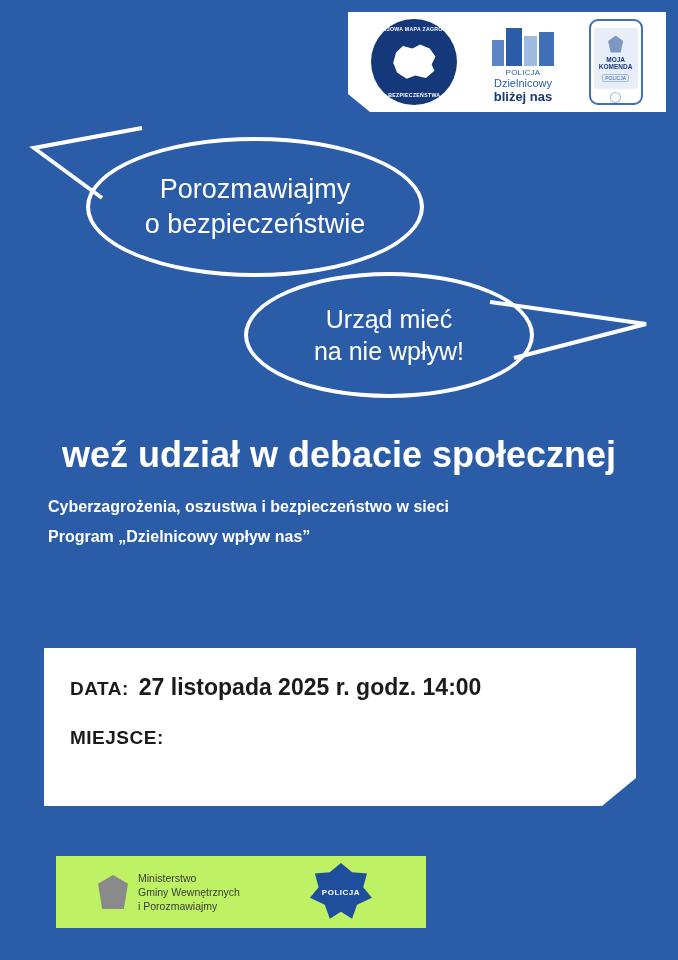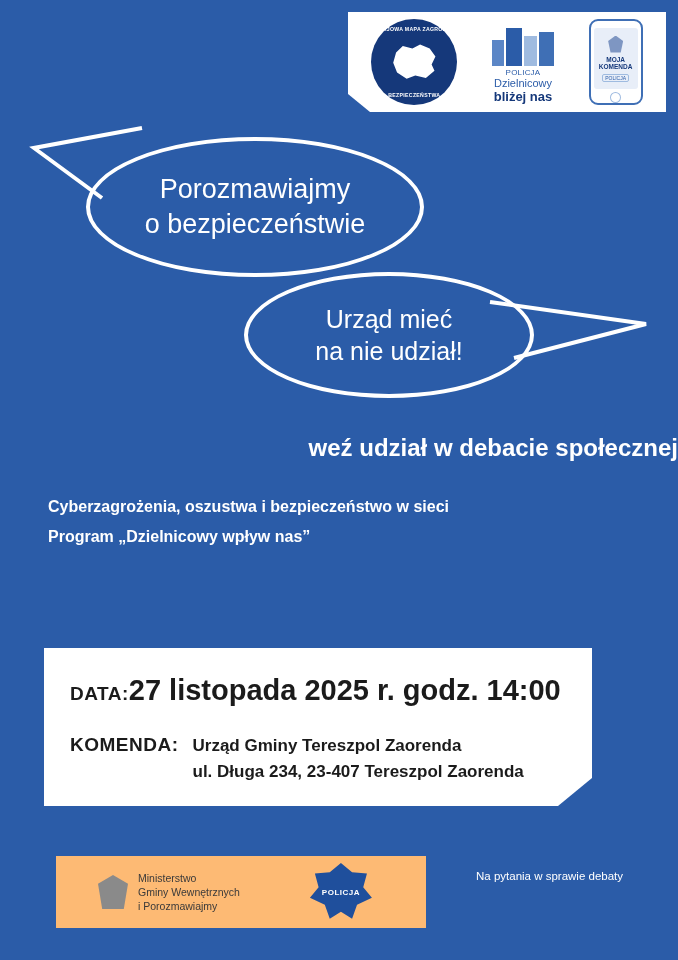--- a/index.html
+++ b/index.html
@@ -192,77 +192,78 @@
     width: 170px;
     height: 80px;
   }
 
   
   .headline {
     position: absolute;
     left: 0;
     top: 434px;
     width: 100%;
-    text-align: right;
-    font-size: 24px;
+    text-align: center;
+    font-size: 36px;
     font-weight: bold;
   }
   .topics {
     position: absolute;
     left: 48px;
     top: 492px;
     font-size: 16px;
     font-weight: bold;
     line-height: 1.85;
   }
 
   
   .panel {
     position: absolute;
     left: 44px;
     top: 648px;
-    width: 548px;
+    width: 592px;
     height: 158px;
     background: #ffffff;
     color: #1b1b1b;
     clip-path: polygon(0 0, 100% 0, 100% calc(100% - 28px), calc(100% - 34px) 100%, 0 100%);
     padding: 22px 26px;
     box-sizing: border-box;
   }
   .row {
     display: flex;
     align-items: baseline;
   }
   .row-date { margin-top: 4px; }
   .row-place { margin-top: 26px; }
   .lbl {
     font-size: 19px;
     font-weight: bold;
     letter-spacing: .5px;
     white-space: nowrap;
   }
   .date-val {
-    font-size: 29px;
-    font-weight: bold;
+    font-size: 23px;
+    font-weight: bold;
+    margin-left: 10px;
   }
   .place-val {
     font-size: 17px;
     font-weight: bold;
     margin-left: 14px;
     line-height: 1.5;
   }
 
   
   .footer-bar {
     position: absolute;
     left: 56px;
     top: 856px;
     width: 370px;
     height: 72px;
-    background: #fdba74;
+    background: #bef264;
     display: flex;
     align-items: center;
     padding-left: 42px;
     box-sizing: border-box;
     gap: 70px;
   }
   .mswia {
     display: flex;
     align-items: center;
     gap: 10px;
@@ -348,53 +349,48 @@
   <path d="M10 14 L166 36 L34 70" fill="none" stroke="#ffffff" stroke-width="4"></path>
 </svg>
 
 <div class="bubble" id="bubble-1">
   <div>Porozmawiajmy</div>
   <div>o bezpieczeństwie</div>
 </div>
 
 <div class="bubble" id="bubble-2">
   <div>Urząd mieć</div>
-  <div>na nie udział!</div>
+  <div>na nie wpływ!</div>
 </div>
 
 <div class="headline">weź udział w debacie społecznej</div>
 
 <div class="topics">
   <div>Cyberzagrożenia, oszustwa i bezpieczeństwo w sieci</div>
   <div>Program „Dzielnicowy wpływ nas”</div>
 </div>
 
 <div class="panel">
   <div class="row row-date">
     <span class="lbl">DATA:</span>
     <span class="date-val">27 listopada 2025 r. godz. 14:00</span>
   </div>
   <div class="row row-place">
-    <span class="lbl">KOMENDA:</span>
-    <span class="place-val">
-      <span>Urząd Gminy Tereszpol Zaorenda</span><br>
-      <span>ul. Długa 234, 23-407 Tereszpol Zaorenda</span>
-    </span>
+    <span class="lbl">MIEJSCE:</span>
   </div>
 </div>
 
 <div class="footer-bar">
   <div class="mswia">
     <div class="crest"></div>
     <div class="mtext">
       <div>Ministerstwo</div>
       <div>Gminy Wewnętrznych</div>
       <div>i Porozmawiajmy</div>
     </div>
   </div>
   <div class="police-badge">
     <span>POLICJA</span>
   </div>
 </div>
 
 <div class="footer-note">
-  <div>Na pytania w sprawie debaty</div>
 </div>
 
 </body></html>

